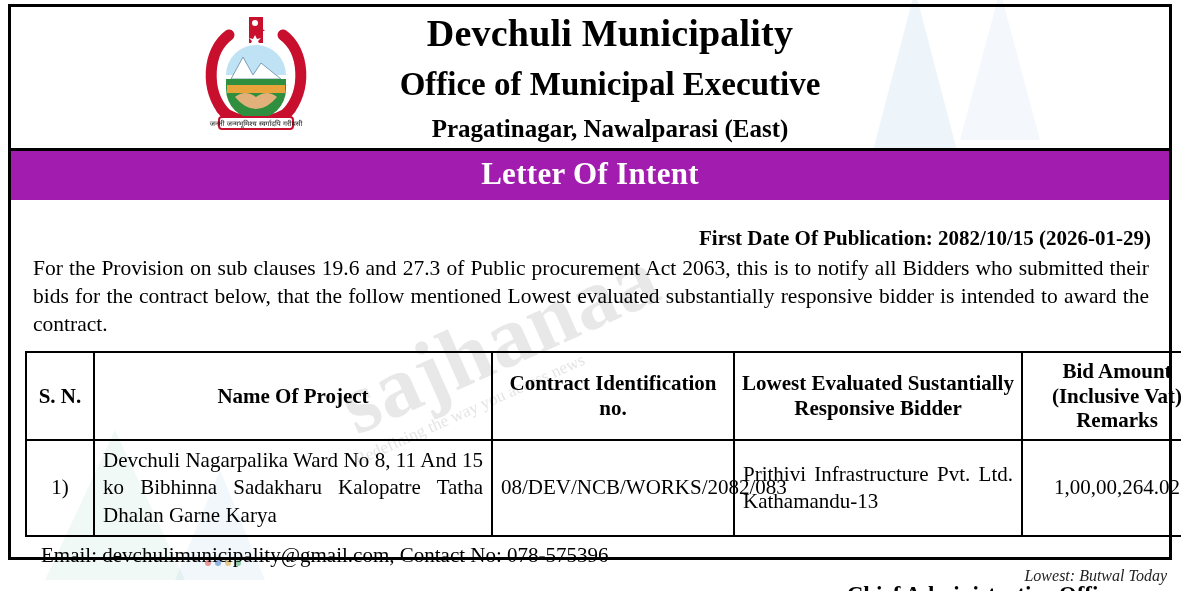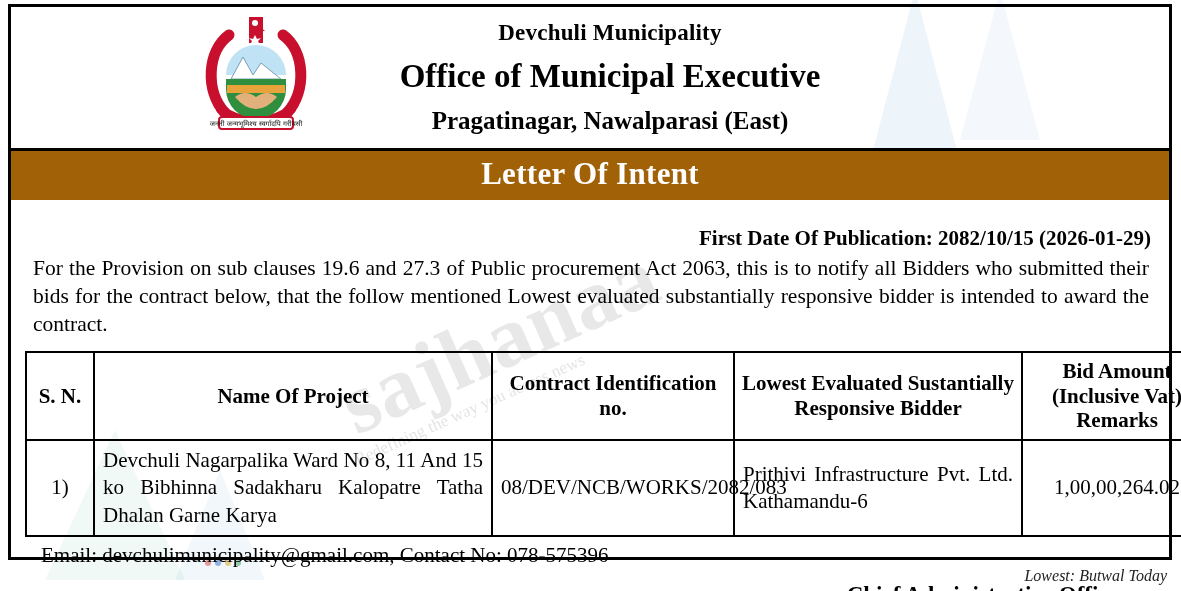--- a/index.html
+++ b/index.html
@@ -118,38 +118,38 @@
     top: 6px;
     width: 130px;
     height: 128px;
   }
   .header-titles {
     text-align: center;
     line-height: 1.12;
     padding-left: 40px;
   }
   .h-line1 {
-    font-size: 23px;
+    font-size: 38px;
     font-weight: bold;
     letter-spacing: .2px;
   }
   .h-line2 {
     font-size: 33px;
     font-weight: bold;
     margin-top: 12px;
   }
   .h-line3 {
     font-size: 25px;
     font-weight: bold;
     margin-top: 12px;
   }
 
   
   .title-bar {
-    background: #a16207;
+    background: #a21caf;
     color: #fff;
     text-align: center;
     font-size: 31px;
     font-weight: bold;
     padding: 5px 0 8px;
     letter-spacing: .3px;
   }
 
   
   .body-wrap {
@@ -293,21 +293,21 @@
           <th class="c-cid">Contract Identification no.</th>
           <th class="c-bidder">Lowest Evaluated Sustantially Responsive Bidder</th>
           <th class="c-amt">Bid Amount (Inclusive Vat) Remarks</th>
         </tr>
       </thead>
       <tbody>
         <tr>
           <td class="c-sn">1)</td>
           <td class="c-name">Devchuli Nagarpalika Ward No 8, 11 And 15 ko Bibhinna Sadakharu Kalopatre Tatha Dhalan Garne Karya</td>
           <td class="c-cid">08/DEV/NCB/WORKS/2082/083</td>
-          <td class="c-bidder">Prithivi Infrastructure Pvt. Ltd. Kathamandu-6</td>
+          <td class="c-bidder">Prithivi Infrastructure Pvt. Ltd. Kathamandu-13</td>
           <td class="c-amt">1,00,00,264.02</td>
         </tr>
       </tbody>
     </table>
 
     <div class="contact">Email: devchulimunicipality@gmail.com, Contact No: 078-575396</div>
 
     <div class="signoff">Chief Administrative Officer</div>
   </div>
 </div>

